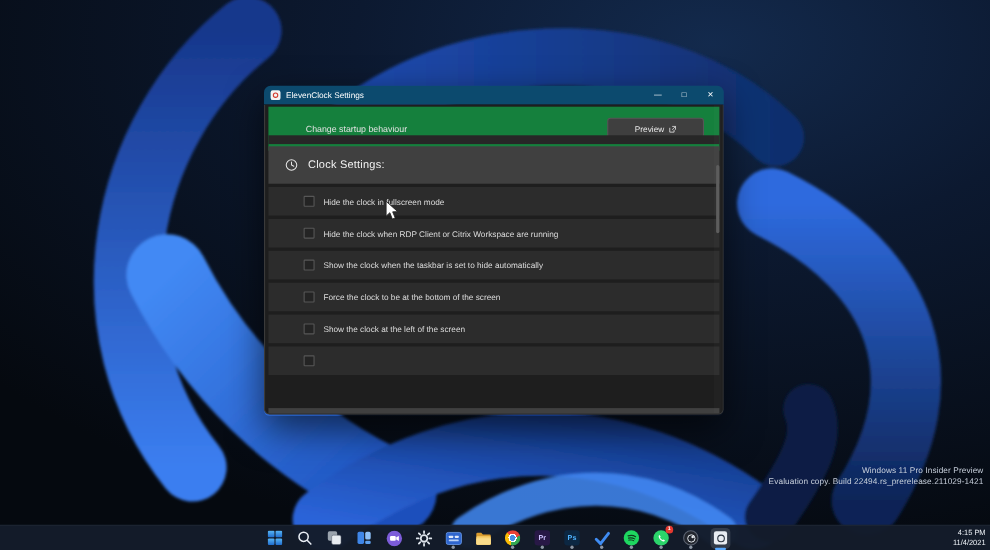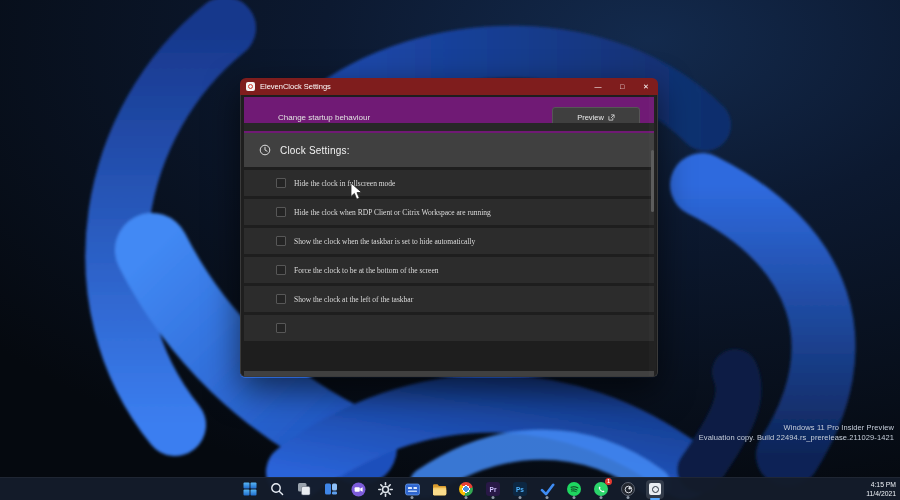--- a/index.html
+++ b/index.html
@@ -16,59 +16,59 @@
     position:absolute;right:6px;top:423px;text-align:right;
     color:#c7cfdb;font-size:7.5px;line-height:10px;letter-spacing:.1px;
   }
   
   .window{
     position:absolute;left:240px;top:78px;width:418px;height:300px;
     border-radius:6px 6px 5px 5px;
     box-shadow:0 12px 34px rgba(0,0,0,.6);
   }
   .titlebar{
-    height:17px;background:#7f1d1d;border-radius:6px 6px 0 0;
+    height:17px;background:#0c4a6e;border-radius:6px 6px 0 0;
     display:flex;align-items:center;padding:0 0 0 6px;gap:5px;
   }
   .app-ico{width:9px;height:9px;border-radius:2px;background:#f4f4f4;
     display:flex;align-items:center;justify-content:center;flex:0 0 auto;}
   .app-ico i{display:block;width:5px;height:5px;border-radius:50%;
     border:1.3px solid #d23b2e;box-sizing:border-box;}
   .wtitle{color:#fff;font-size:7.5px;white-space:nowrap;}
   .wcontrols{margin-left:auto;display:flex;height:17px;}
   .ctrl{width:24px;height:17px;color:#fff;font-size:7px;line-height:17px;
     text-align:center;cursor:default;}
   .ctrl.close{border-radius:0 6px 0 0;}
   .content{
     position:relative;height:282px;background:#1e1e1e;
     border:1px solid #3a3a3a;border-top:none;border-radius:0 0 5px 5px;
     overflow:hidden;box-sizing:border-box;
   }
   .startup-row{
-    position:absolute;left:3px;right:3px;top:2px;height:40px;background:#701a75;
+    position:absolute;left:3px;right:3px;top:2px;height:40px;background:#15803d;
     display:flex;align-items:center;padding:0 14px 0 34px;box-sizing:border-box;
   }
   .startup-row .lbl{color:#e2e2e2;font-size:8px;}
   .change-btn{
     margin-left:auto;width:86px;height:18px;background:#3f3f3f;
     border:1px solid #565656;border-radius:3px;color:#eaeaea;font-size:7.5px;
     display:flex;align-items:center;justify-content:center;gap:4px;cursor:default;
   }
   .strip{position:absolute;left:3px;right:3px;top:28px;height:8px;background:#272727;}
   .sec-head{
     position:absolute;left:3px;right:3px;background:#404040;
     display:flex;align-items:center;gap:9px;padding-left:15px;box-sizing:border-box;
   }
   .sec-head.settings{top:38px;height:34px;}
   .sec-head.appearance{top:276px;height:23px;align-items:center;padding-top:5px;}
   .sec-title{color:#f2f2f2;font-size:10px;letter-spacing:.2px;}
   .sec-ico{width:12px;height:12px;flex:0 0 auto;}
   .opt-row{
     position:absolute;left:3px;right:3px;height:26px;background:#2c2c2c;
-    display:flex;align-items:center;gap:8px;padding-left:32px;box-sizing:border-box;font-family:Liberation Serif, serif;
+    display:flex;align-items:center;gap:8px;padding-left:32px;box-sizing:border-box;
   }
   .opt-row .cb{
     width:8px;height:8px;background:#242424;border:1px solid #575757;
     border-radius:1px;flex:0 0 auto;
   }
   .opt-row .olbl{color:#dcdcdc;font-size:7.5px;}
   .scroll-track{position:absolute;right:1px;top:0;bottom:0;width:7px;background:rgba(255,255,255,.02);}
   .scroll-thumb{position:absolute;right:3px;top:55px;width:3px;height:62px;
     background:#5d5d5d;border-radius:2px;}
   
@@ -214,21 +214,21 @@
     <div class="opt-row" style="top:133px;">
       <span class="cb"></span>
       <span class="olbl">Show the clock when the taskbar is set to hide automatically</span>
     </div>
     <div class="opt-row" style="top:162px;">
       <span class="cb"></span>
       <span class="olbl">Force the clock to be at the bottom of the screen</span>
     </div>
     <div class="opt-row" style="top:191px;">
       <span class="cb"></span>
-      <span class="olbl">Show the clock at the left of the taskbar</span>
+      <span class="olbl">Show the clock at the left of the screen</span>
     </div>
     <div class="opt-row" style="top:220px;">
       <span class="cb"></span>
     </div>
 
     <div class="sec-head appearance">
       <svg class="sec-ico" viewBox="0 0 14 14">
         <path d="M2.5,2.5 L11.5,11.5 M11.5,2.5 L2.5,11.5 M7,1.5 L7,12.5" stroke="#e6e6e6" stroke-width="1.2" stroke-linecap="round"></path>
         <circle cx="7" cy="7" r="1.6" fill="#e6e6e6"></circle>
       </svg>

